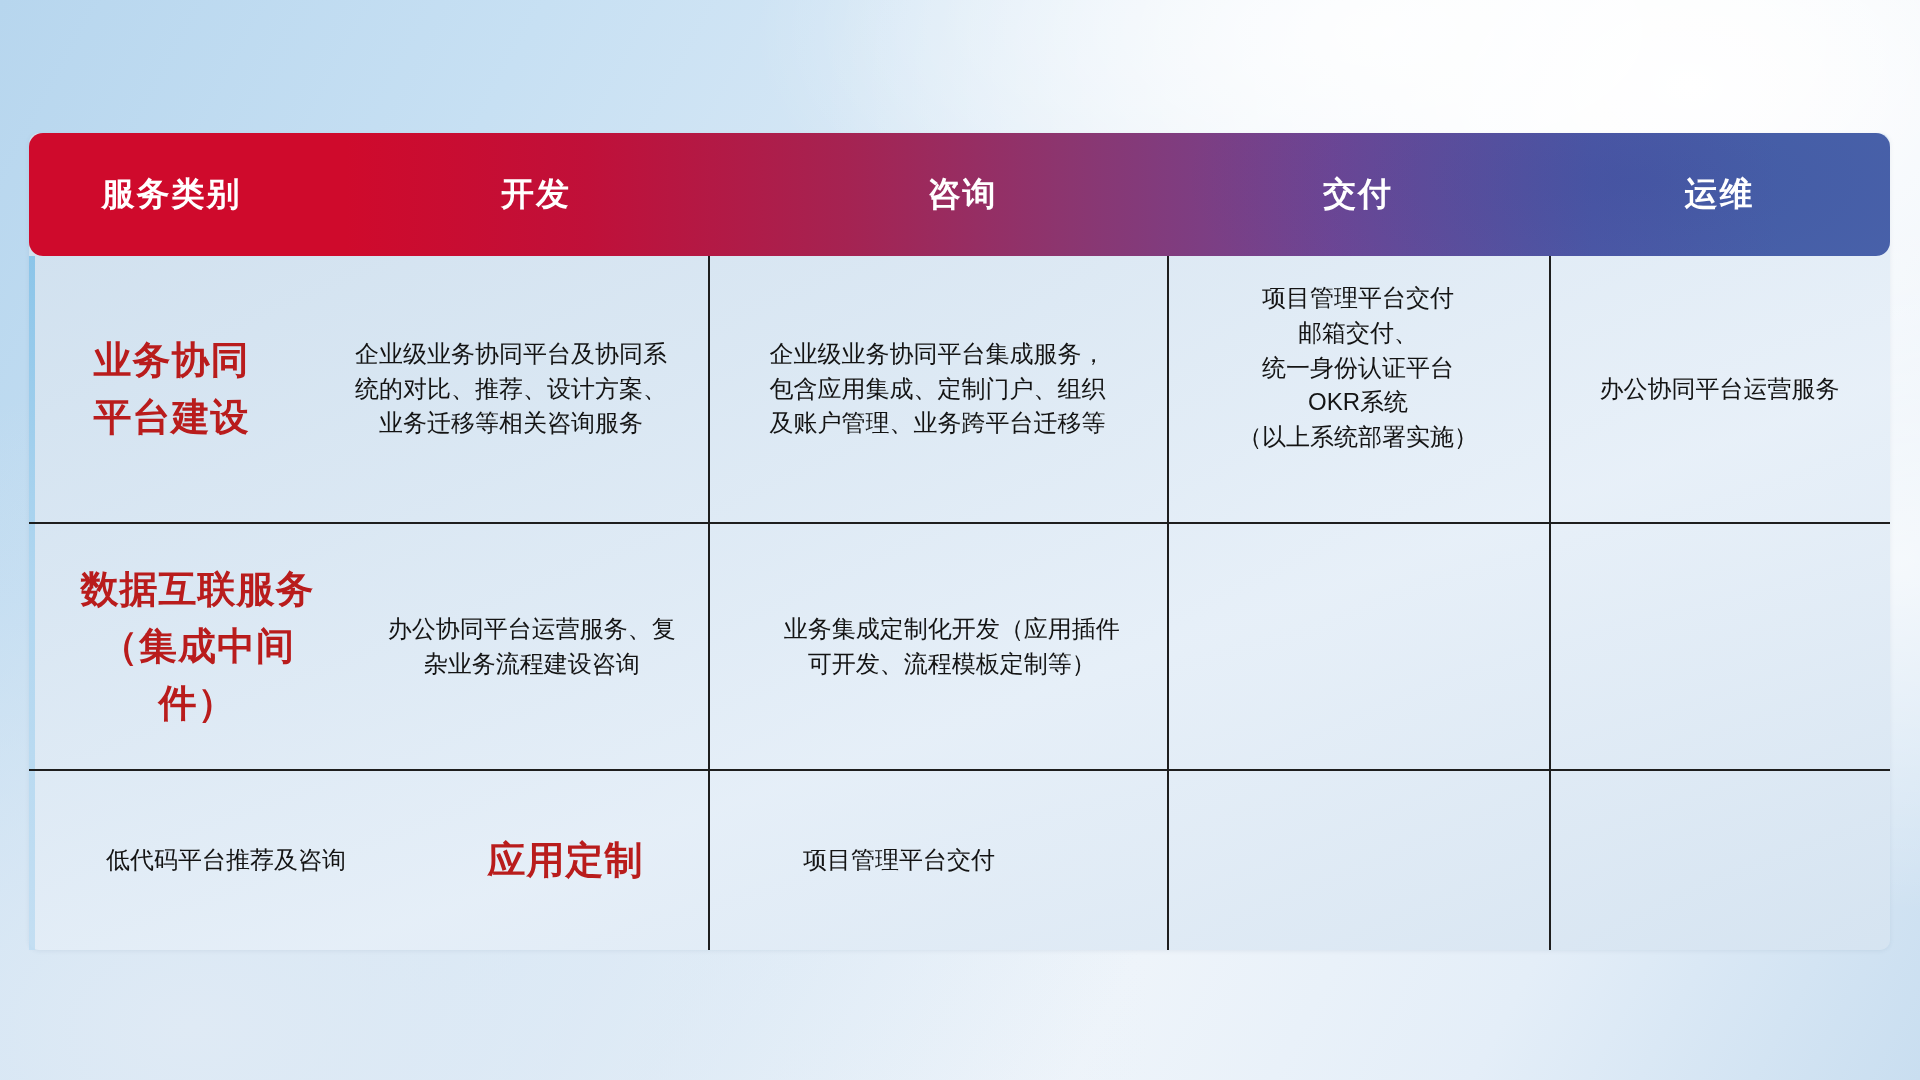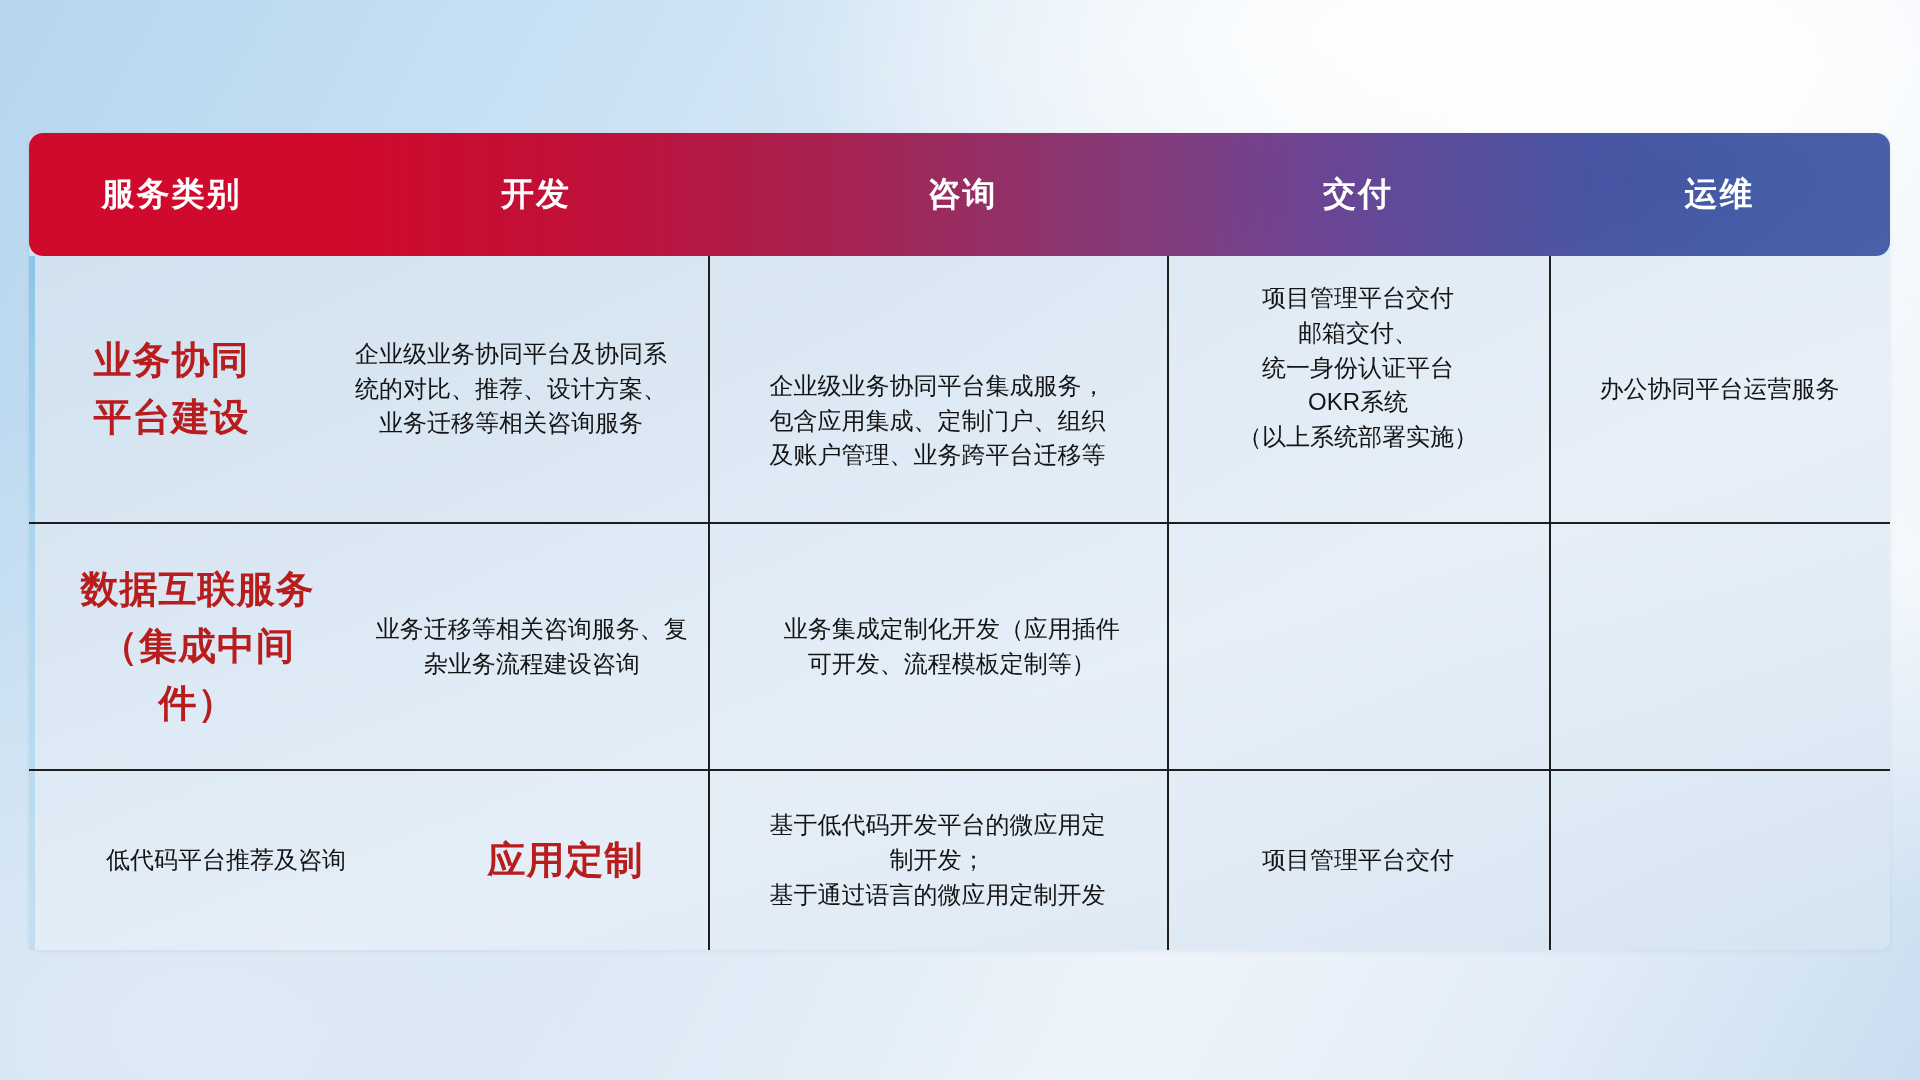--- a/index.html
+++ b/index.html
@@ -183,46 +183,43 @@
 
     <div class="hline" style="top:266px;"></div>
     <div class="hline" style="top:513px;"></div>
 
     <div class="row" style="top:0; height:266px;">
       <div class="cell label" style="width:285px;height:266px;">业务协同
 平台建设</div>
       <div class="cell" style="width:394px;height:266px;">企业级业务协同平台及协同系
 统的对比、推荐、设计方案、
 业务迁移等相关咨询服务</div>
-      <div class="cell" style="width:459px;height:266px;margin-top:32px;">企业级业务协同平台集成服务，
+      <div class="cell" style="width:459px;height:266px;">企业级业务协同平台集成服务，
 包含应用集成、定制门户、组织
 及账户管理、业务跨平台迁移等</div>
       <div class="cell" style="width:382px;height:224px;">项目管理平台交付
 邮箱交付、
 统一身份认证平台
 OKR系统
 （以上系统部署实施）</div>
       <div class="cell" style="width:341px;height:266px;">办公协同平台运营服务</div>
     </div>
 
     <div class="row" style="top:268px; height:178px;padding-left:28px;">
       <div class="cell label" style="width:285px;height:245px;">数据互联服务
 （集成中间件）</div>
-      <div class="cell" style="width:394px;height:245px;">业务迁移等相关咨询服务、复
+      <div class="cell" style="width:394px;height:245px;">办公协同平台运营服务、复
 杂业务流程建设咨询</div>
       <div class="cell" style="width:459px;height:245px;">业务集成定制化开发（应用插件
 可开发、流程模板定制等）</div>
       <div class="cell" style="width:382px;height:245px;"></div>
       <div class="cell" style="width:341px;height:245px;"></div>
     </div>
 
     <div class="row" style="top:515px; height:179px;">
       <div class="cell" style="width:394px;height:179px;">低代码平台推荐及咨询</div>
       <div class="cell label" style="width:285px;height:179px;">应用定制</div>
-      <div class="cell" style="width:459px;height:179px;">基于低代码开发平台的微应用定
-制开发；
-基于通过语言的微应用定制开发</div>
       <div class="cell" style="width:382px;height:179px;">项目管理平台交付</div>
       <div class="cell" style="width:341px;height:179px;"></div>
     </div>
 
   </div>
 </div>
 
 </body></html>

